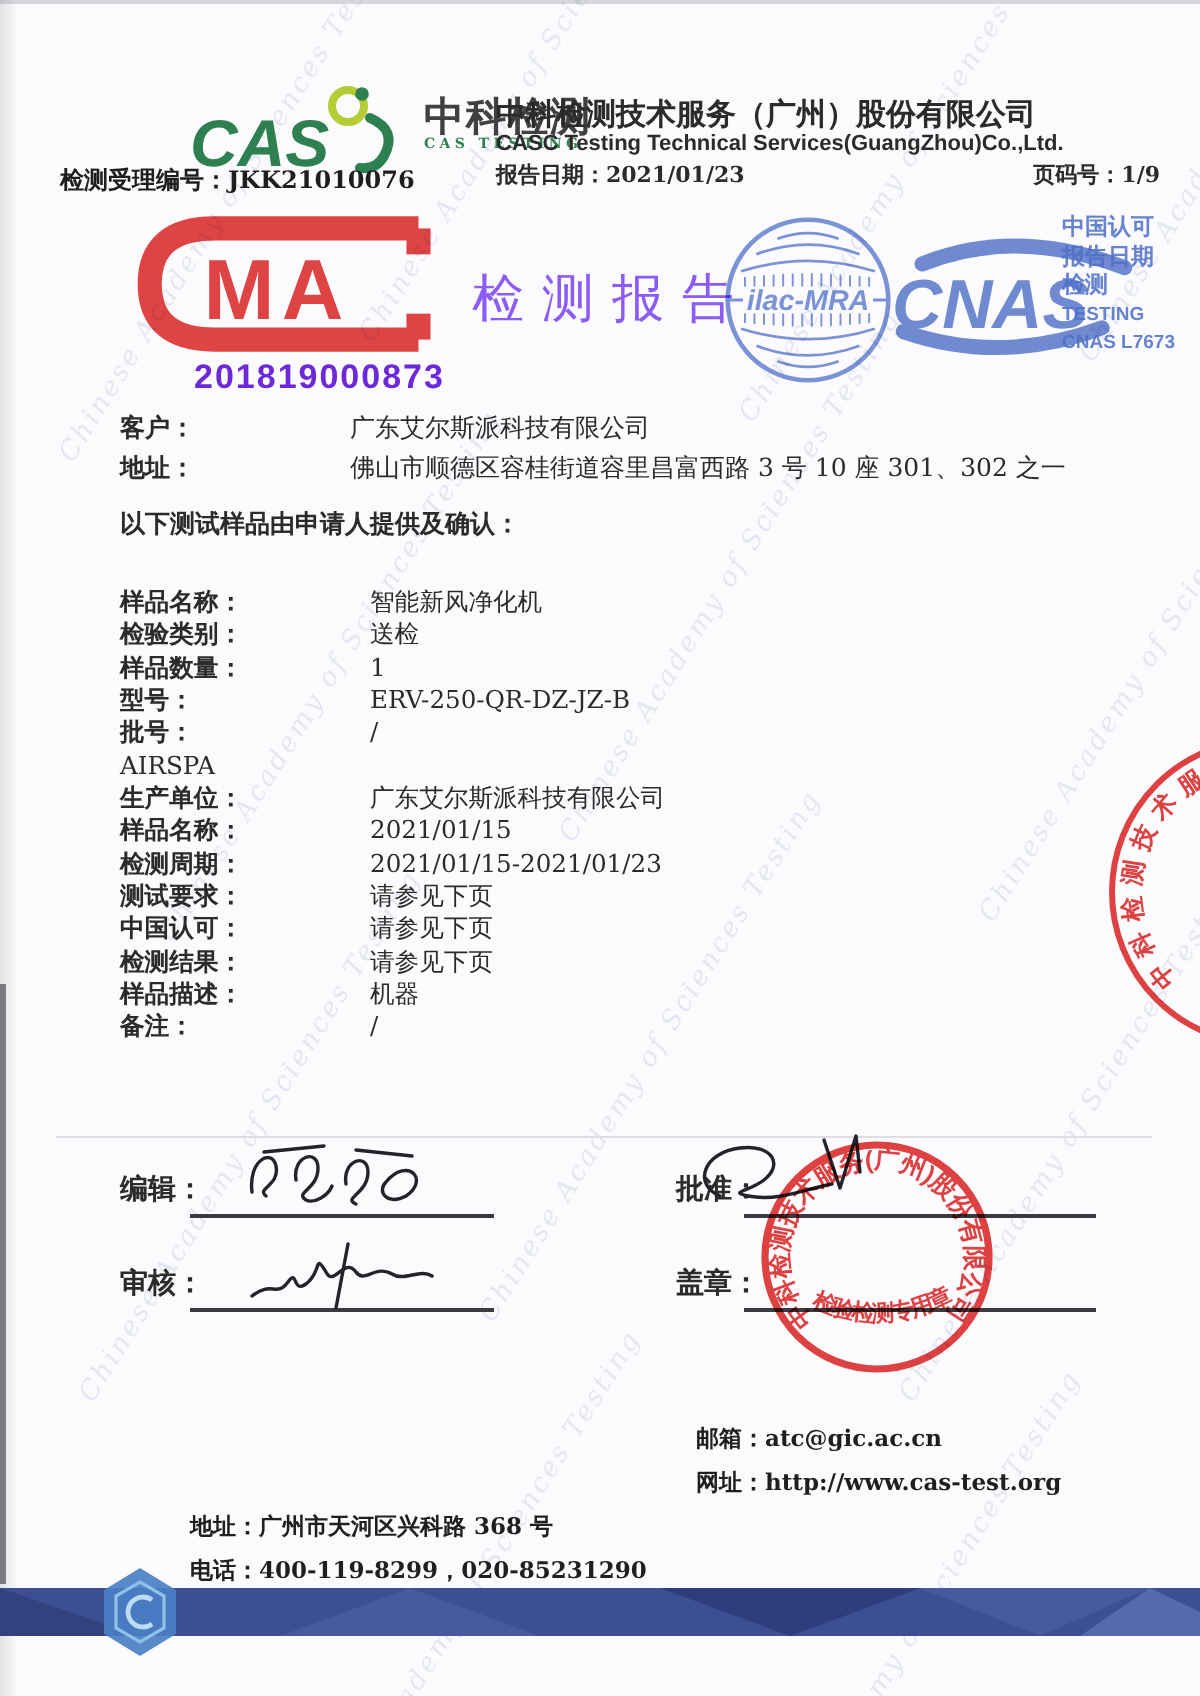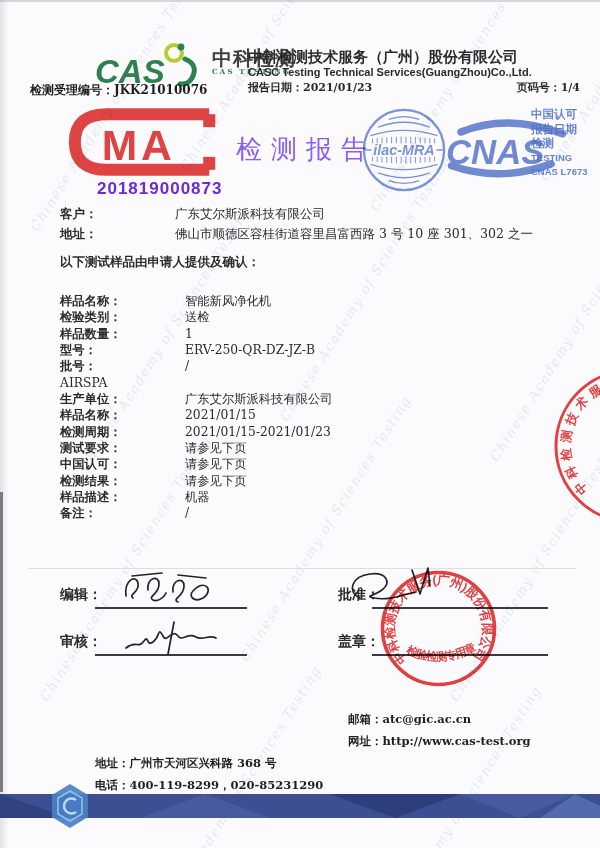--- a/index.html
+++ b/index.html
@@ -92,21 +92,21 @@
 
   <div class="abs acc-line" style="left:30px;top:82px;">
     <span>检测受理编号：</span><span>JKK21010076</span>
   </div>
 
   <div class="abs" style="left:248px;top:50px;width:340px;">
     <div class="hdr-cn">中科检测技术服务（广州）股份有限公司</div>
     <div class="hdr-en">CASC Testing Technical Services(GuangZhou)Co.,Ltd.</div>
     <div class="hdr-row">
       <span><span>报告日期：</span><span>2021/01/23</span></span>
-      <span><span>页码号：</span><span>1/4</span></span>
+      <span><span>页码号：</span><span>1/9</span></span>
     </div>
   </div>
 
   <div class="abs red-stamp" style="left:60px;top:104px;">
     <svg width="178" height="76" viewBox="0 0 190 82">
       <path d="M 160 11 L 50 11 Q 15 11 15 41 Q 15 71 50 71 L 160 71" fill="none" stroke="#e02b2b" stroke-width="13"></path>
       <path d="M 160 11 L 160 25" stroke="#e02b2b" stroke-width="13"></path>
       <path d="M 160 71 L 160 57" stroke="#e02b2b" stroke-width="13"></path>
       <text x="44" y="60" font-family="Liberation Sans, sans-serif" font-size="46" font-weight="bold" fill="#e02b2b" letter-spacing="4">MA</text>
     </svg>

